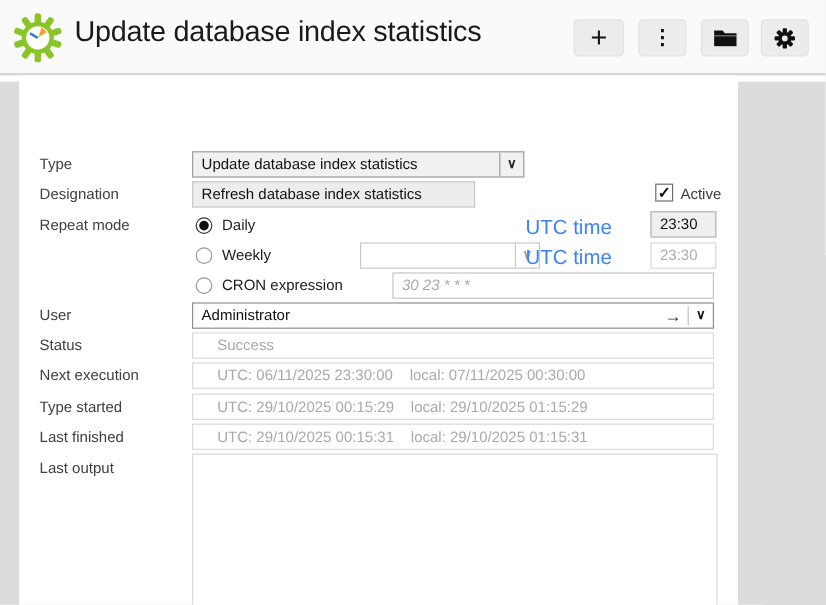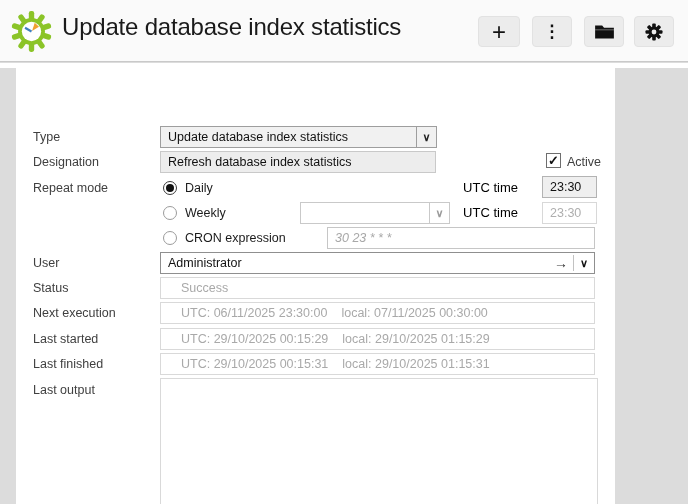--- a/index.html
+++ b/index.html
@@ -71,21 +71,21 @@
   .user-field .go { width:24px; display:flex; align-items:center; justify-content:center;
                     font-size:14px; color:#333; }
   .user-field .sep { width:1px; background:#c2c2c2; margin:2px 0; }
   .user-field .chev { color:#111; }
 
   .ro-field     { background:#ffffff; border:1px solid #d9d9d9; color:#a9a9a9;padding-left:20px; }
   .ro-field .p2 { margin-left:14px; }
 
   .out-field    { position:absolute; background:#ffffff; border:1px solid #d9d9d9; }
 
-  .utc-lbl { position:absolute; width:80px; text-align:right; font-size:13px; color:#000000; }
+  .utc-lbl { position:absolute; width:80px; font-size:17px; color:#3b82f6; }
 
   
   .radio {
     position:absolute; width:14px; height:14px; border-radius:50%;
     background:#fff; border:1px solid #9b9b9b;
   }
   .radio.sel { border-color:#3a3a3a; }
   .radio.sel::after {
     content:""; position:absolute; left:2px; top:2px; width:8px; height:8px;
     border-radius:50%; background:#111;
@@ -148,21 +148,21 @@
 <div class="panel">
 
 
   <div class="lbl" style="top:67px;">Type</div>
   <div class="fld combo type-field" style="left:144px; top:63px; width:277px;">
     <div class="val">Update database index statistics</div>
     <div class="chev">∨</div>
   </div>
 
   <div class="lbl" style="top:92px;">Designation</div>
-  <div class="fld desig-field" style="left:144px; top:88px; width:276px;">Refresh database index statistics</div>
+  <div class="fld desig-field" style="left:144px; top:88px; width:236px;">Refresh database index statistics</div>
 
   <div class="checkbox" style="left:530px; top:90px;">
     <span class="mark">✓</span>
   </div>
   <div class="lbl" style="left:551px; top:92px;">Active</div>
 
   <div class="lbl" style="top:118px;">Repeat mode</div>
 
   <div class="radio sel" style="left:147px; top:118px;"></div>
   <div class="radio-lbl" style="left:169px; top:118px;">Daily</div>
@@ -191,21 +191,21 @@
   </div>
 
   <div class="lbl" style="top:218px;">Status</div>
   <div class="fld ro-field" style="left:144px; top:214px; width:435px;">Success</div>
 
   <div class="lbl" style="top:243px;">Next execution</div>
   <div class="fld ro-field" style="left:144px; top:239px; width:435px;">
     <span>UTC: 06/11/2025 23:30:00</span><span class="p2">local: 07/11/2025 00:30:00</span>
   </div>
 
-  <div class="lbl" style="top:269px;">Last started</div>
+  <div class="lbl" style="top:269px;">Type started</div>
   <div class="fld ro-field" style="left:144px; top:265px; width:435px;">
     <span>UTC: 29/10/2025 00:15:29</span><span class="p2">local: 29/10/2025 01:15:29</span>
   </div>
 
   <div class="lbl" style="top:294px;">Last finished</div>
   <div class="fld ro-field" style="left:144px; top:290px; width:435px;">
     <span>UTC: 29/10/2025 00:15:31</span><span class="p2">local: 29/10/2025 01:15:31</span>
   </div>
 
   <div class="lbl" style="top:320px;">Last output</div>

